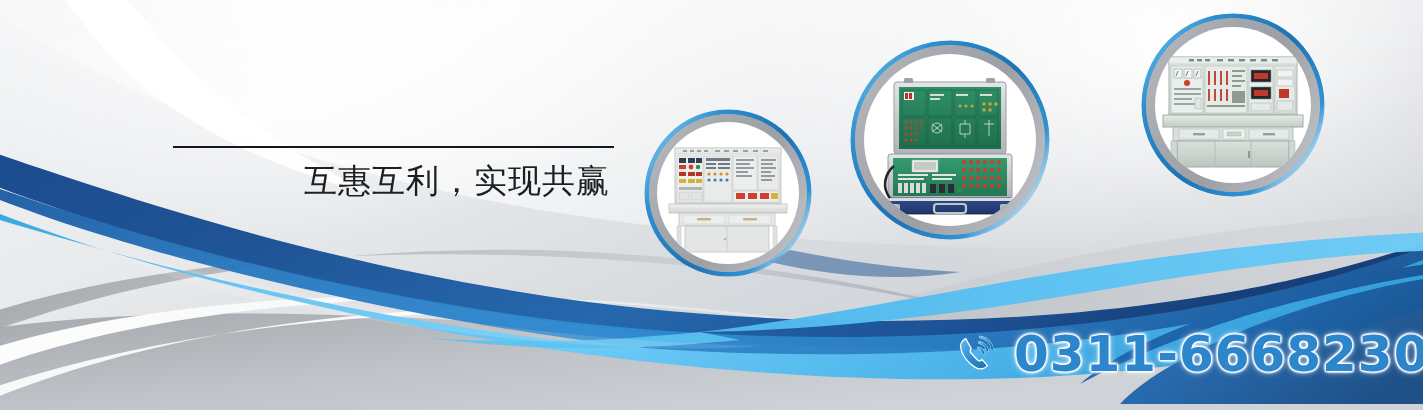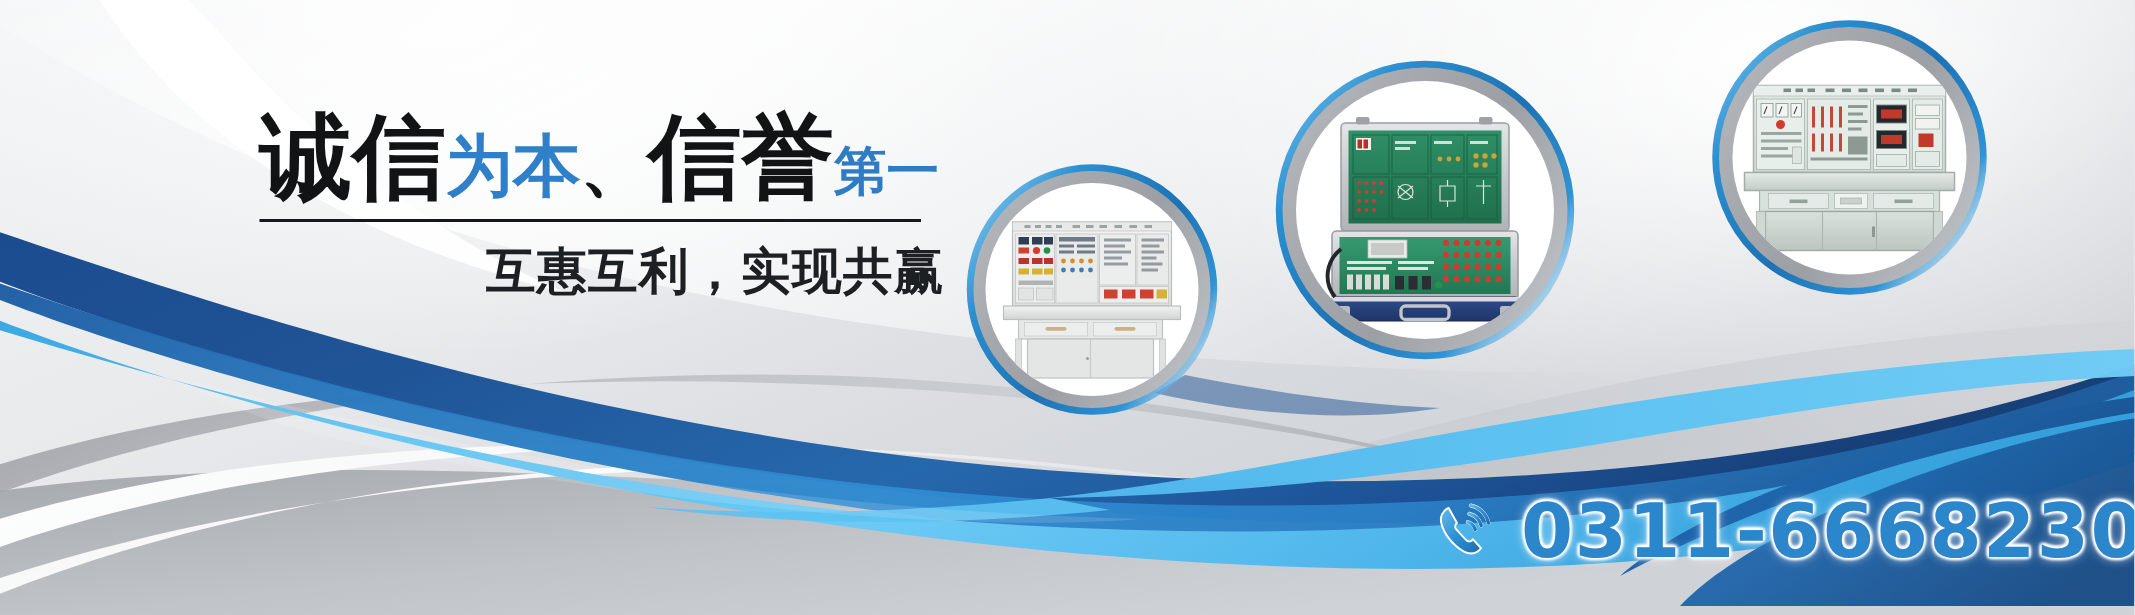--- a/index.html
+++ b/index.html
@@ -34,23 +34,23 @@
   }
   .hl-small{
     font-size:35px;font-weight:bold;color:#2d7cc4;
     vertical-align:baseline;
   }
   #rule{
     position:absolute;left:173px;top:146px;width:441px;height:2px;
     background:#15171a;
   }
   #subtitle{
-    position:absolute;left:188px;top:159px;width:442px;
+    position:absolute;left:168px;top:159px;width:442px;
     text-align:right;white-space:nowrap;
-    font-size:33px;font-weight:bold;color:#1d2023;letter-spacing:1px;
+    font-size:33px;font-weight:normal;color:#1d2023;letter-spacing:1px;
   }
   .photo-circle{position:absolute;border-radius:50%;}
   .ring-blue{
     position:absolute;left:0;top:0;width:100%;height:100%;
     border-radius:50%;
   }
   .ring-gray{
     position:absolute;border-radius:50%;
     background:linear-gradient(120deg,#b9bcc0 0%,#a5a8ad 30%,#9c9fa4 55%,#b2b5b9 80%,#c6c9cd 100%);
   }
@@ -189,23 +189,20 @@
              C 1140,352 1230,316 1320,296 C 1370,284 1415,276 1443,272 Z" fill="url(#gBRblue)"></path>
     <path d="M 1443,276 C 1380,284 1300,306 1230,336 C 1180,358 1140,382 1120,404
              L 1443,404 Z" fill="url(#gBRblue)" opacity="0.95"></path>
 
     <path d="M 790,250 C 850,262 910,270 960,272 C 900,282 830,276 770,262 Z" fill="#1d5294" opacity="0.5"></path>
 
     <path d="M 120,252 C 300,300 520,340 760,346 C 640,356 420,336 220,292
              C 180,282 146,268 120,256 Z" fill="#ffffff" opacity="0.13"></path>
   </svg>
 
-  <div id="headline">
-    <span class="hl-big">诚信</span><span class="hl-mid">为本</span><span class="hl-punct">、</span><span class="hl-big">信誉</span><span class="hl-small">第一</span>
-  </div>
 
   <div id="rule"></div>
 
   <div id="subtitle">互惠互利，实现共赢</div>
 
   <div class="photo-circle" style="left:644px;top:109px;width:168px;height:168px;">
     <svg class="ring-blue" viewBox="0 0 168 168">
       <defs>
         <linearGradient id="r1b" x1="0" y1="0.15" x2="1" y2="0.9">
           <stop offset="0%" stop-color="#7ec6ef"></stop>

